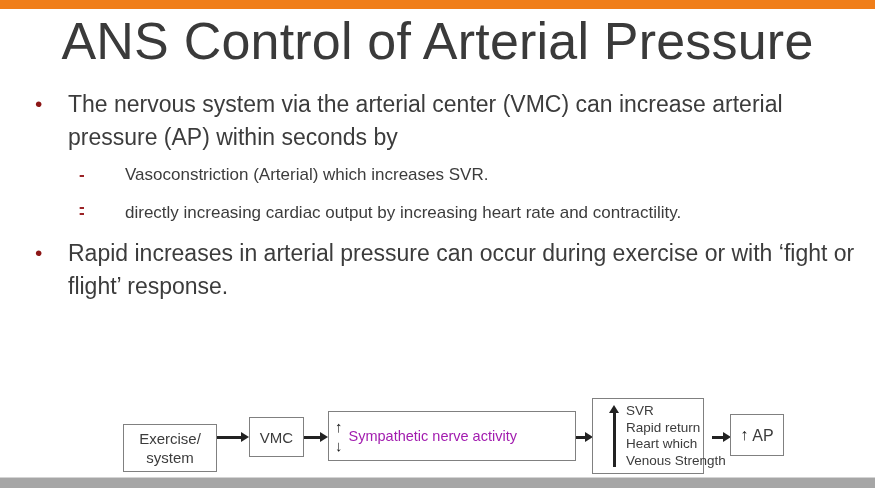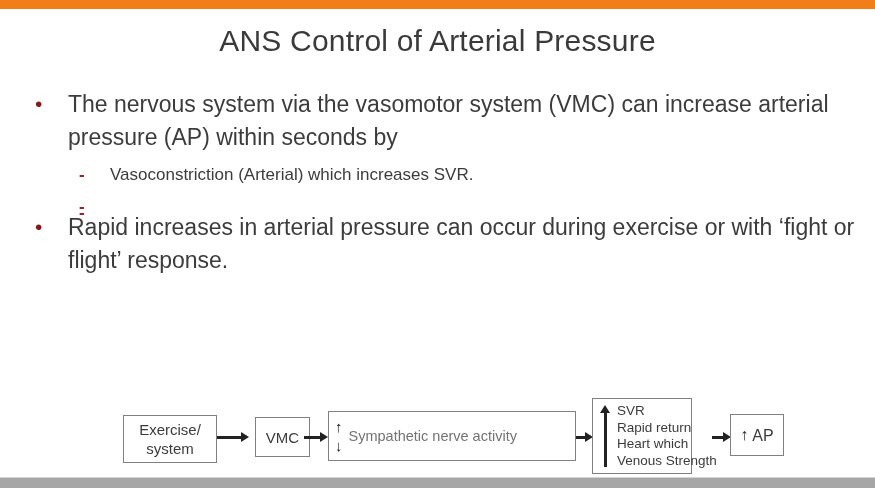--- a/index.html
+++ b/index.html
@@ -42,21 +42,21 @@
     background: #a6a6a6;
     border-top: 1px solid #d4d4d4;
   }
 
   
   .title {
     position: absolute;
     left: 0; top: 16px;
     width: 875px;
     text-align: center;
-    font-size: 30px;
+    font-size: 52px;
     line-height: 50px;
     font-weight: 400;
     color: #3a3a3a;
     letter-spacing: 0.2px;
     white-space: nowrap;
   }
 
   
   .body-area {
     position: absolute;
@@ -97,20 +97,21 @@
     left: 79px;
     top: 0;
     font-size: 17px;
     line-height: 26px;
     color: #9b2226;
     font-weight: 700;
   }
   .lvl2 .txt {
     display: block;
     max-width: 745px;
+    margin-left: 15px;
   }
 
   .spacer-sm { height: 6px; }
   .spacer-md { height: 11px; }
 
   
   .diagram {
     position: absolute;
     left: 0; top: 396px;
     width: 875px;
@@ -125,46 +126,46 @@
     font-size: 14px;
     line-height: 17px;
     display: flex;
     align-items: center;
     justify-content: center;
     text-align: center;
   }
 
   
   #box-exercise {
-    left: 123px; top: 19px;
+    left: 123px; top: 28px;
     width: 94px; height: 48px;
     font-size: 15px;
     line-height: 19px;
   }
   
   #box-vmc {
-    left: 255px; top: 21px;
+    left: 249px; top: 21px;
     width: 55px; height: 40px;
     font-size: 15px;
     align-items: center;
   }
   
   #box-nerve {
     left: 328px; top: 15px;
     width: 248px; height: 50px;
     justify-content: flex-start;
     padding-left: 6px;
     text-align: left;
   }
   
   #box-svr {
     left: 592px; top: 2px;
-    width: 100px; height: 76px;
+    width: 112px; height: 76px;
     justify-content: flex-start;
-    padding-left: 6px;
+    padding-left: 15px;
     text-align: left;
     align-items: center;
   }
   
   #box-ap {
     left: 730px; top: 18px;
     width: 54px; height: 42px;
     font-size: 15px;
   }
 
@@ -178,21 +179,21 @@
     flex-direction: column;
     font-size: 15px;
     line-height: 19px;
     color: #222;
   }
   .nerve-labels {
     display: flex;
     flex-direction: row;
     font-size: 14.5px;
     line-height: 20px;
-    color: #737373;
+    color: #a21caf;
     white-space: nowrap;
   }
 
   .svr-inner {
     display: flex;
     align-items: center;
     gap: 5px;
   }
   .tall-arrow {
     width: 13px;
@@ -281,40 +282,41 @@
 <div id="slide">
 
   <div class="top-bar"></div>
 
   <div class="title">ANS Control  of  Arterial Pressure</div>
 
   <div class="body-area">
 
     <div class="lvl1">
       <span class="marker">•</span>
-      <span class="txt">The nervous system via the vasomotor system (VMC) can increase arterial pressure (AP) within seconds by</span>
+      <span class="txt">The nervous system via the arterial center (VMC) can increase arterial pressure (AP) within seconds by</span>
     </div>
 
     <div class="spacer-sm"></div>
 
     <div class="lvl2">
       <span class="marker">-</span>
       <span class="txt">Vasoconstriction (Arterial) which increases SVR.</span>
     </div>
 
     <div class="spacer-sm"></div>
 
     <div class="lvl2">
       <span class="marker">-</span>
     </div>
 
     <div class="spacer-sm"></div>
 
     <div class="lvl2">
       <span class="marker">-</span>
+      <span class="txt">directly increasing cardiac output by increasing heart rate and contractility.</span>
     </div>
 
     <div class="spacer-md"></div>
 
     <div class="lvl1">
       <span class="marker">•</span>
       <span class="txt">Rapid increases in arterial pressure can occur during exercise or with ‘fight or flight’ response.</span>
     </div>
 
   </div>

